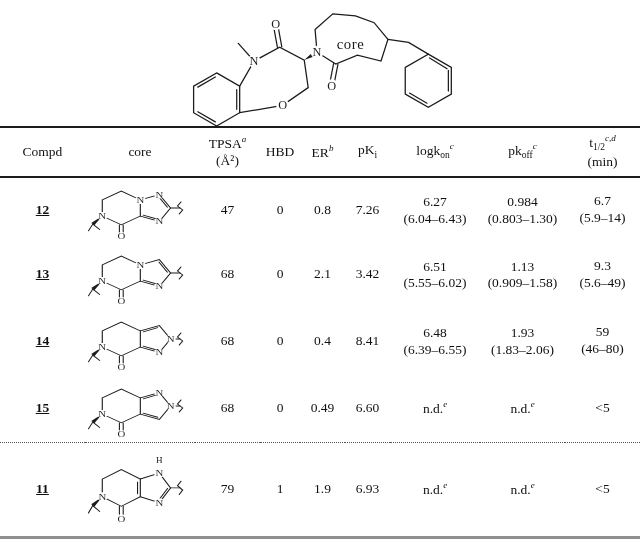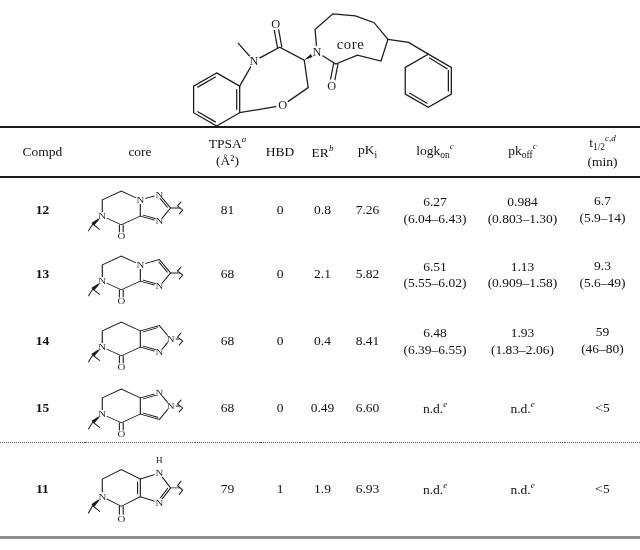--- a/index.html
+++ b/index.html
@@ -36,21 +36,21 @@
     font-size:13.5px; font-weight:normal; line-height:1.25; color:#111;
   }
   thead tr { height:49px; }
   thead { border-bottom:2px solid #1c1c1c;margin-left:48px; }
   tr.r-a { height:65px; }
   tr.r-b { height:65px; }
   tr.r-c { height:68px; }
   tr.r-d { height:67px; }
   tr.r-e { height:95px; }
   tr.dashed-top { border-top:1.5px dotted #555; }
-  .compd { font-weight:bold; }
+  .compd { font-weight:bold;text-decoration:underline; }
   sup { font-size:9px; }
   sup.fn { font-style:italic; }
   sub { font-size:9.5px; }
   .c0{width:85px}.c1{width:110px}.c2{width:65px}.c3{width:40px}
   .c4{width:45px}.c5{width:45px}.c6{width:90px}.c7{width:85px}.c8{width:75px}
 </style>
 </head>
 <body>
 
 <div class="fig">
@@ -146,21 +146,21 @@
           <circle class="lb" cx="60" cy="22" r="6"></circle>
             <text class="at" x="60" y="22">N</text>
           <circle class="lb" cx="82" cy="14" r="6"></circle>
             <text class="at" x="82" y="14">N</text>
           <circle class="lb" cx="82" cy="54" r="6"></circle>
             <text class="at" x="82" y="54">N</text>
           <circle class="lb" cx="38" cy="76" r="6"></circle>
             <text class="at" x="38" y="76">O</text>
         </svg>
       </td>
-      <td>81</td>
+      <td>47</td>
       <td>0</td>
       <td>0.8</td>
       <td>7.26</td>
       <td>
         <div><span>6.27</span><sup class="fn"></sup></div>
         <div>(6.04–6.43)</div>
       </td>
       <td>
         <div><span>0.984</span><sup class="fn"></sup></div>
         <div>(0.803–1.30)</div>
@@ -189,21 +189,21 @@
             <text class="at" x="60" y="22">N</text>
           <circle class="lb" cx="82" cy="54" r="6"></circle>
             <text class="at" x="82" y="54">N</text>
           <circle class="lb" cx="38" cy="76" r="6"></circle>
             <text class="at" x="38" y="76">O</text>
         </svg>
       </td>
       <td>68</td>
       <td>0</td>
       <td>2.1</td>
-      <td>5.82</td>
+      <td>3.42</td>
       <td>
         <div><span>6.51</span><sup class="fn"></sup></div>
         <div>(5.55–6.02)</div>
       </td>
       <td>
         <div><span>1.13</span><sup class="fn"></sup></div>
         <div>(0.909–1.58)</div>
       </td>
       <td>
         <div>9.3</div>

